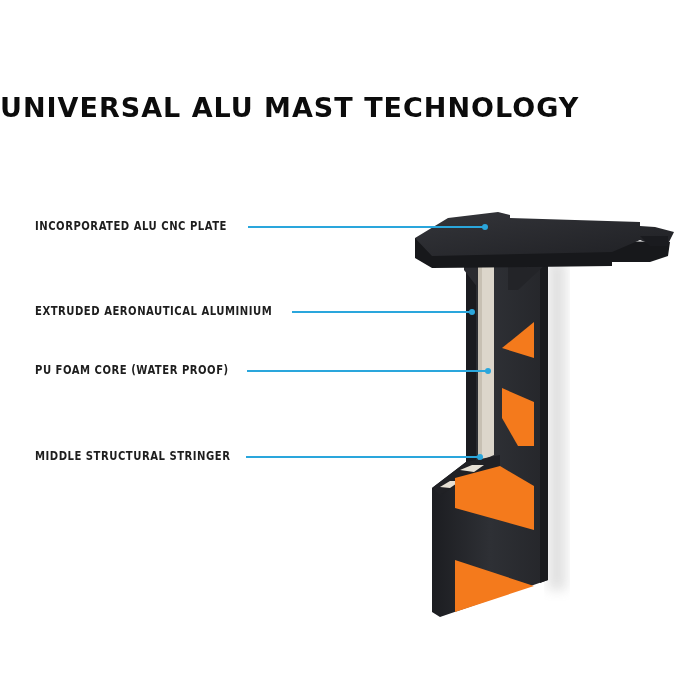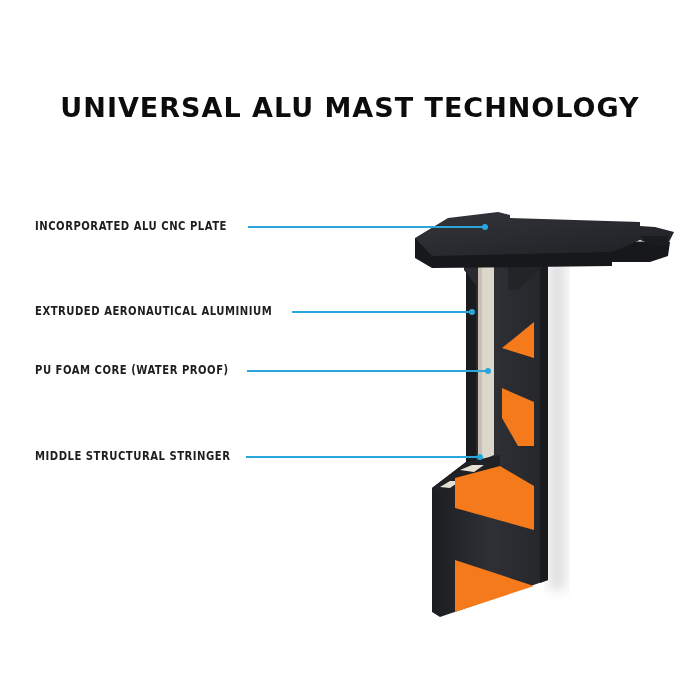--- a/index.html
+++ b/index.html
@@ -1,18 +1,18 @@
 <!DOCTYPE html>
 <html><head>
   <meta charset="utf-8">
   <style>
     html, body { margin: 0; padding: 0; background: #ffffff; }
     body { width: 700px; height: 700px; position: relative; overflow: hidden; font-family: "DejaVu Sans", sans-serif; }
     .title {
-      position: absolute; left: 0; top: 92px; width: 700px; text-align: center;
+      position: absolute; left: 0; top: 92px; width: 700px; text-align: left;
       font-family: "DejaVu Sans", sans-serif; font-weight: bold; font-size: 27px;
       letter-spacing: 1px; color: #0c0c0c;
     }
     .label {
       position: absolute; font-family: "DejaVu Sans Condensed", "DejaVu Sans", sans-serif;
       font-size: 13px; font-weight: bold; color: #1e1e1e; letter-spacing: 0.6px;
       white-space: nowrap; transform: scaleX(0.86); transform-origin: left center;
     }
     svg.art { position: absolute; left: 0; top: 0; }
   </style>

